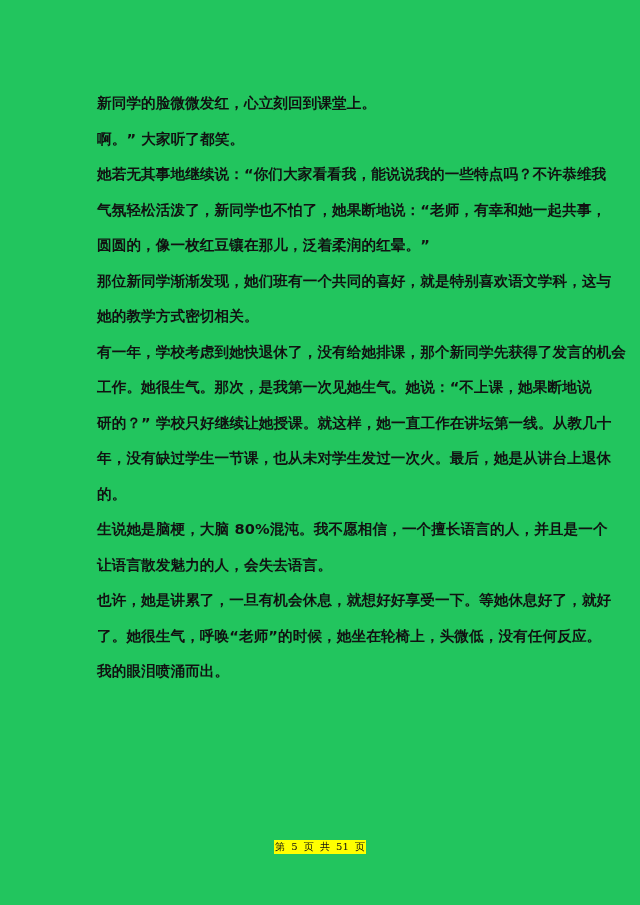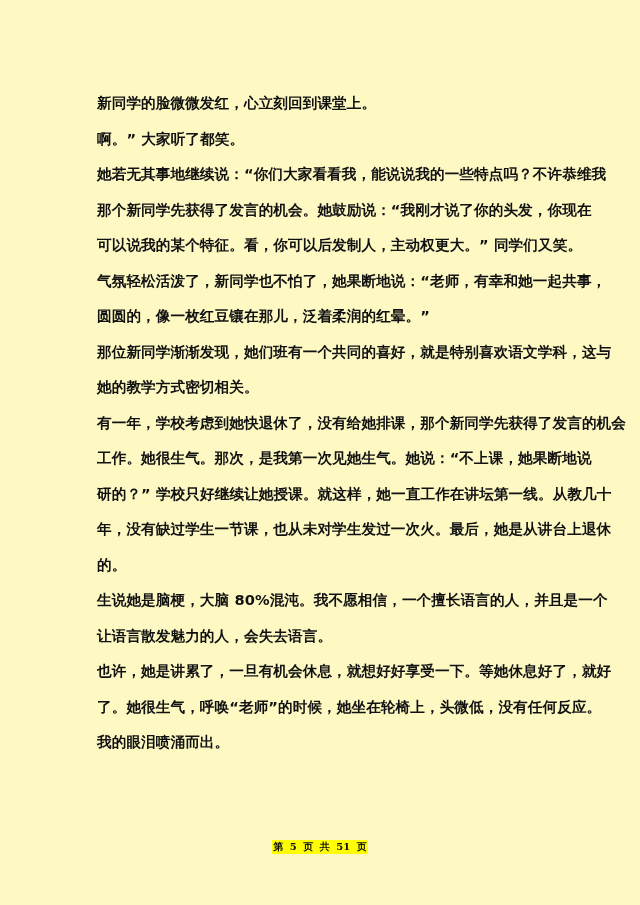--- a/index.html
+++ b/index.html
@@ -14,21 +14,21 @@
       overflow: hidden;
       font-family: "DejaVu Sans", "Liberation Sans", sans-serif;
       color: #111111;
     }
     .page {
       position: absolute;
       left: 0;
       top: 0;
       width: 640px;
       height: 905px;
-      background: #fef9c3;
+      background: #22c55e;
     }
     .content {
       position: absolute;
       left: 97px;
       top: 85px;
       width: 450px;
     }
     .para {
       margin: 0;
       padding: 0;
@@ -43,21 +43,21 @@
       height: 35.5px;
     }
     .footer {
       position: absolute;
       left: 0;
       width: 640px;
       top: 840px;
       text-align: center;
       font-family: "DejaVu Serif", "Liberation Serif", serif;
       font-size: 10px;
-      font-weight: bold;
+      font-weight: normal;
       line-height: 14px;
     }
     .footer-badge {
       display: inline-block;
       background: #ffff00;
       padding: 0 1px;
       color: #111111;
       word-spacing: 3px;
     }
   </style>
@@ -69,24 +69,20 @@
 
     <p class="para">
       <span class="line">新同学的脸微微发红，心立刻回到课堂上。</span>
     </p>
 
     <p class="para">
       <span class="line">啊。” 大家听了都笑。</span>
       <span class="line">她若无其事地继续说：“你们大家看看我，能说说我的一些特点吗？不许恭维我</span>
     </p>
 
-    <p class="para">
-      <span class="line">那个新同学先获得了发言的机会。她鼓励说：“我刚才说了你的头发，你现在</span>
-      <span class="line">可以说我的某个特征。看，你可以后发制人，主动权更大。” 同学们又笑。</span>
-    </p>
 
     <p class="para">
       <span class="line">气氛轻松活泼了，新同学也不怕了，她果断地说：“老师，有幸和她一起共事，</span>
       <span class="line">圆圆的，像一枚红豆镶在那儿，泛着柔润的红晕。”</span>
     </p>
 
 
     <p class="para">
       <span class="line">那位新同学渐渐发现，她们班有一个共同的喜好，就是特别喜欢语文学科，这与</span>
       <span class="line">她的教学方式密切相关。</span>

